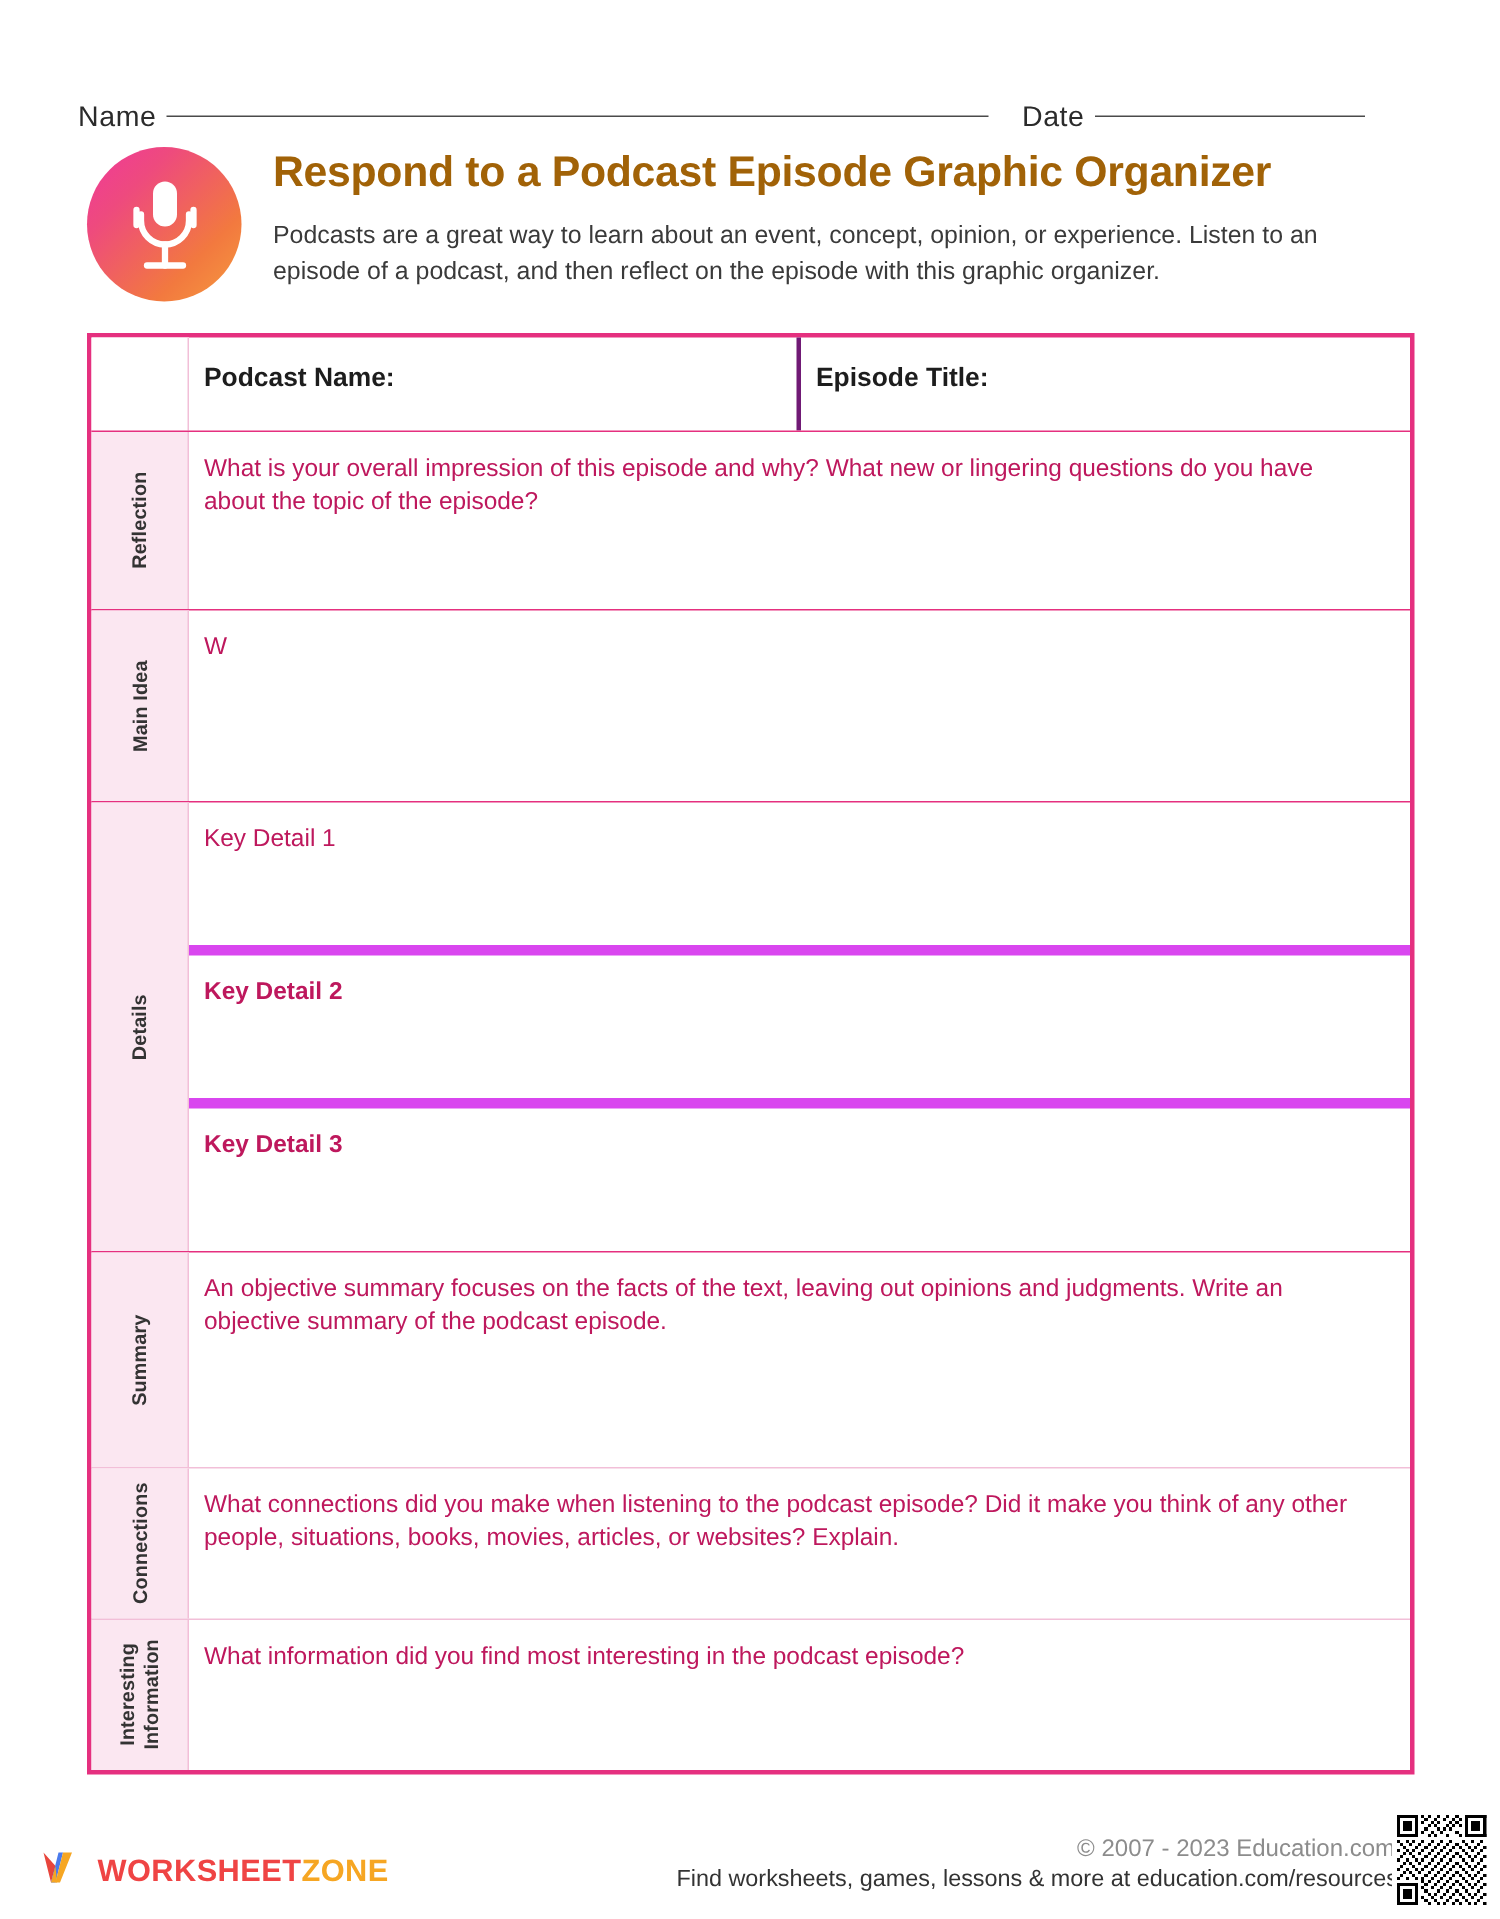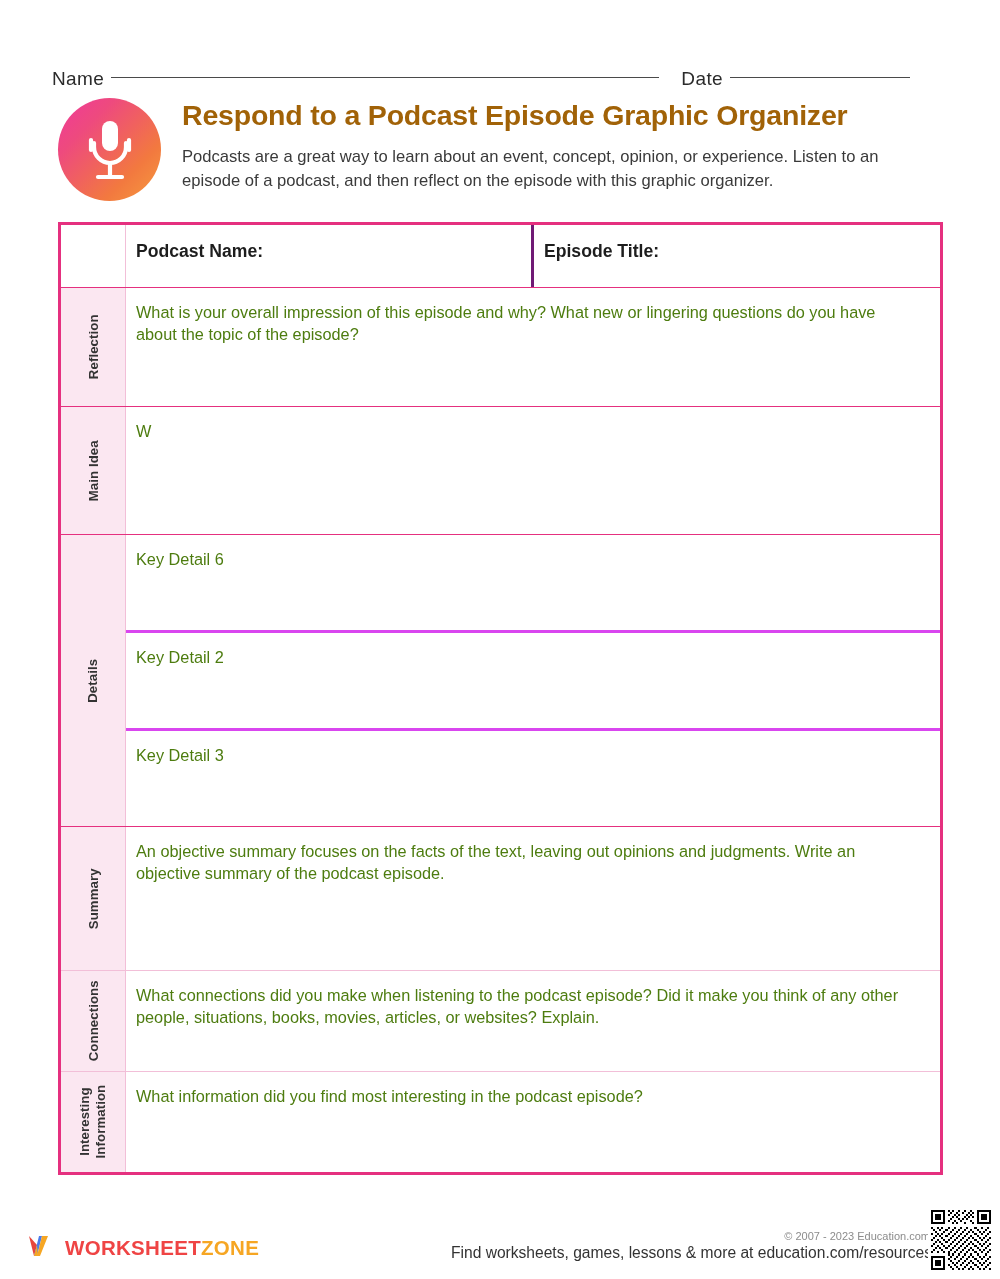--- a/index.html
+++ b/index.html
@@ -110,21 +110,21 @@
     font-weight: bold;
     color: #333333;
     line-height: 1.18;
     letter-spacing: .1px;
   }
 
   .bodycell {
     flex: 1;
     padding: 13px 20px 10px 10px;
     font-size: 16.3px;
-    color: #4d7c0f;
+    color: #be185d;
     line-height: 1.35;
   }
   .bodycell.tall-1 { min-height: 118px; }
   .bodycell.tall-2 { min-height: 127px; }
   .bodycell.tall-3 { min-height: 95px; }
   .bodycell.tall-4 { min-height: 143px; }
   .bodycell.tall-5 { min-height: 100px; }
   .bodycell.tall-6 { min-height: 100px; }
 
   
@@ -136,21 +136,21 @@
     min-height: 62px;
   }
   .hrow .hcell.first {
     width: 408px; min-width: 408px;
     border-right: 3px solid #701a75;
   }
   .hrow .hcell.second { flex: 1; }
 
   
   .detailstack { flex: 1; display: flex; flex-direction: column; }
-  .detailstack .sub + .sub { border-top: 3px solid #d946ef; }
+  .detailstack .sub + .sub { border-top: 7px solid #d946ef; font-weight: bold; }
 
   
   .footer {
     position: absolute;
     left: 0; bottom: 0;
     width: 1000px; height: 80px;
   }
   .wzlogo {
     position: absolute;
     left: 26px; bottom: 14px;
@@ -178,21 +178,21 @@
     white-space: nowrap;
   }
   .scanline {
     font-size: 21px;
     color: #333;
     white-space: nowrap;
   }
   .copyline {
     position: absolute;
     right: 70px; bottom: 37px;
-    font-size: 11px;
+    font-size: 16px;
     color: #8c8c8c;
     white-space: nowrap;
   }
   .qr {
     position: absolute;
     right: 6px; bottom: 6px;
     width: 66px; height: 66px;
     background: #fff;
     padding: 3px;
   }
@@ -256,21 +256,21 @@
     </div>
   </div>
 
   <div class="row strong">
     <div class="sidecell">
       <span class="sidelabel">Details</span>
     </div>
     <div class="detailstack">
       <div class="sub">
         <div class="bodycell tall-3">
-          <span>Key Detail 6</span>
+          <span>Key Detail 1</span>
         </div>
       </div>
       <div class="sub">
         <div class="bodycell tall-3">
           <span>Key Detail 2</span>
         </div>
       </div>
       <div class="sub">
         <div class="bodycell tall-3">
           <span>Key Detail 3</span>

